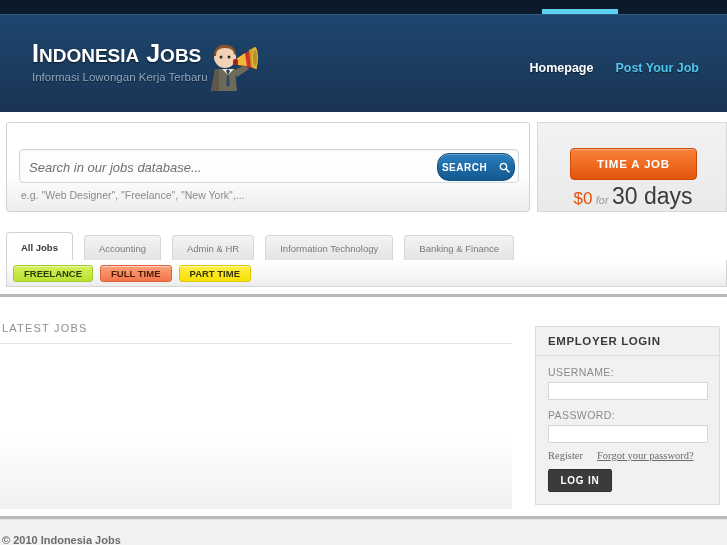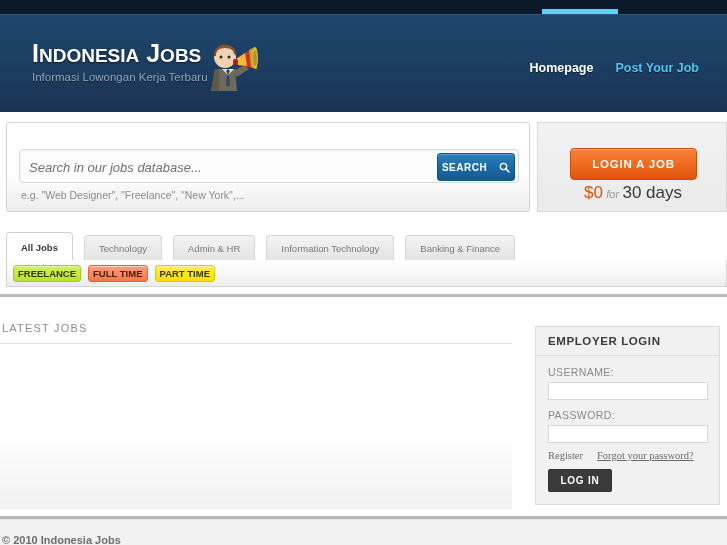--- a/index.html
+++ b/index.html
@@ -116,21 +116,21 @@
     font-style: italic;
     color: #666;
   }
   .searchbox input::placeholder { color: #707070; font-style: italic; opacity: 1; }
   .search-btn {
     position: absolute;
     right: 3px; top: 3px;
     width: 76px; height: 26px;
     background: linear-gradient(to bottom, #2f7fbe 0%, #1c6aa8 50%, #15598f 100%);
     border: 1px solid #14527f;
-    border-radius: 3px;
+    border-radius: 12px;
     color: #fff;
     font-size: 10px;
     font-weight: bold;
     letter-spacing: .5px;
     display: flex;
     align-items: center;
     justify-content: center;
     gap: 12px;
     cursor: pointer;
     box-shadow: inset 0 1px 0 rgba(255,255,255,.25);
@@ -172,21 +172,21 @@
   }
   .post-price {
     position: absolute;
     left: 0; top: 60px;
     width: 190px;
     text-align: center;
     white-space: nowrap;
   }
   .post-price .amt { color: #e2540a; font-size: 17px; font-weight: normal; }
   .post-price .for { color: #999; font-size: 11px; font-style: italic; }
-  .post-price .days { color: #3a3a3a; font-size: 17px; }
+  .post-price .days { color: #3a3a3a; font-size: 23px; }
 
   
   .tabs-area {
     position: absolute;
     left: 6px; top: 232px;
     width: 721px; height: 60px;
   }
   .tabs {
     position: absolute;
     left: 0; top: 0;
@@ -225,21 +225,21 @@
     border: 1px solid #d4d4d4;
     border-top: 0;
     box-sizing: border-box;
     display: flex;
     align-items: center;
     padding-left: 6px;
     gap: 7px;
   }
   .badge {
     height: 15px;
-    padding: 0 4px;
+    padding: 0 10px;
     display: flex;
     align-items: center;
     font-size: 9.5px;
     font-weight: bold;
     border-radius: 3px;
     cursor: pointer;
     white-space: nowrap;
     box-shadow: inset 0 1px 0 rgba(255,255,255,.5);
   }
   .badge.freelance { background: linear-gradient(to bottom,#d6f05a,#b9e032); color: #2f3a08; border: 1px solid #a5c92a; }
@@ -427,32 +427,32 @@
       <svg width="11" height="11" viewBox="0 0 16 16" xmlns="http://www.w3.org/2000/svg">
         <circle cx="6.5" cy="6.5" r="4.6" fill="none" stroke="#ffffff" stroke-width="1.9"></circle>
         <line x1="10" y1="10" x2="14.5" y2="14.5" stroke="#ffffff" stroke-width="2.2" stroke-linecap="round"></line>
       </svg>
     </div>
   </div>
   <div class="search-hint">e.g. "Web Designer", "Freelance", "New York",...</div>
 </div>
 
 <div class="postpanel">
-  <div class="post-btn">LOGIN A JOB</div>
+  <div class="post-btn">TIME A JOB</div>
   <div class="post-price">
     <span class="amt">$0</span>
     <span class="for">for</span>
     <span class="days">30 days</span>
   </div>
 </div>
 
 <div class="tabs-area">
   <div class="tabs">
     <div class="tab active">All Jobs</div>
-    <div class="tab">Technology</div>
+    <div class="tab">Accounting</div>
     <div class="tab">Admin &amp; HR</div>
     <div class="tab">Information Technology</div>
     <div class="tab">Banking &amp; Finance</div>
   </div>
   <div class="filterbar">
     <div class="badge freelance">FREELANCE</div>
     <div class="badge fulltime">FULL TIME</div>
     <div class="badge parttime">PART TIME</div>
   </div>
   <div class="tabs-divider"></div>

